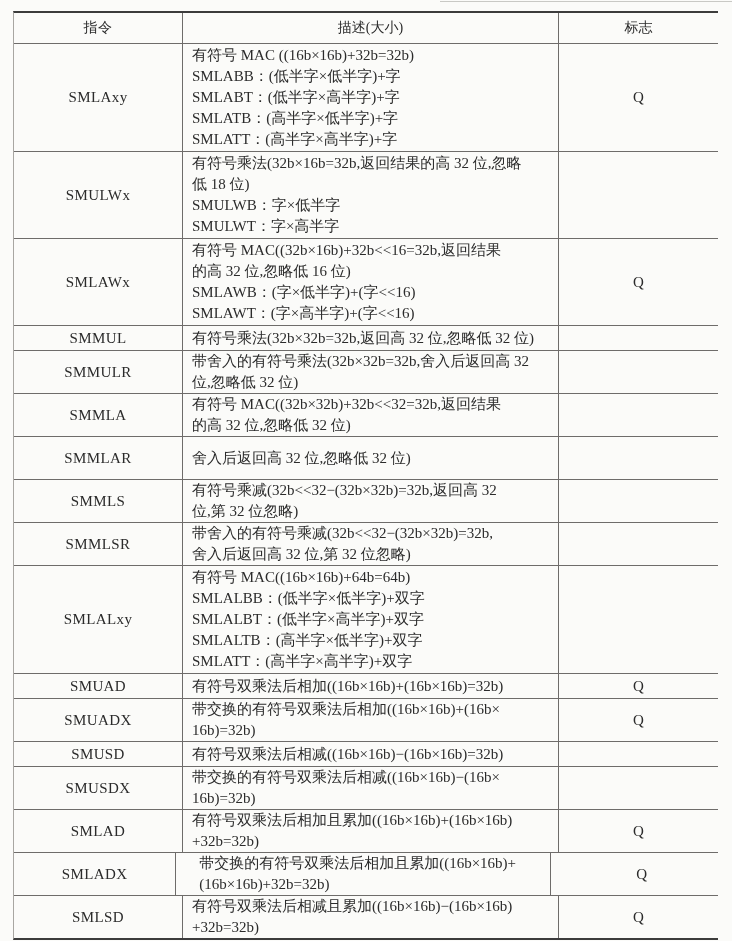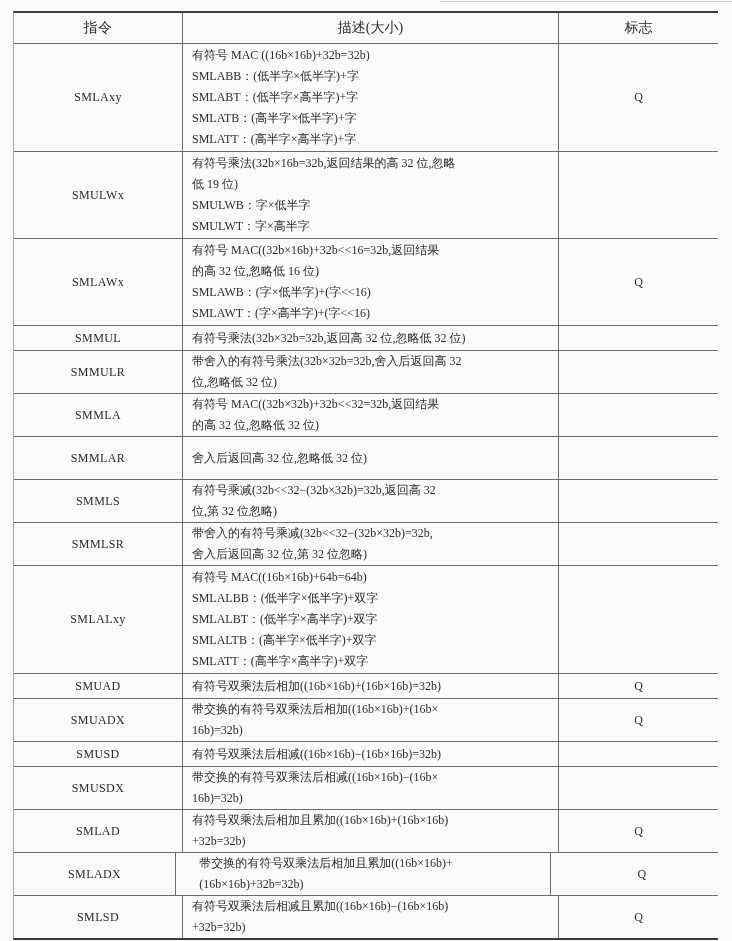--- a/index.html
+++ b/index.html
@@ -23,21 +23,21 @@
   }
   .itable{
     position:absolute;left:13px;top:11px;width:704px;
     border-top:2px solid var(--border-dark);
     border-bottom:2px solid var(--border-dark);
     border-left:1px solid var(--border-light);
     box-sizing:content-box;
   }
   .hrow{display:flex;height:30px;box-sizing:border-box;}
   .row{display:flex;box-sizing:border-box;border-top:1px solid var(--border-mid);overflow:hidden;}
-  .cell{box-sizing:border-box;font-size:12px;}
+  .cell{box-sizing:border-box;font-size:15px;}
   .col-instr{
     width:169px;border-right:1px solid var(--border-mid);
     display:flex;align-items:center;justify-content:center;
     letter-spacing:0.4px;
   }
   .col-desc{
     width:376px;border-right:1px solid var(--border-mid);
     display:flex;flex-direction:column;justify-content:center;
     padding:0 4px 0 9px;
   }
@@ -76,21 +76,21 @@
             <div class="desc-line">SMLABT：(低半字×高半字)+字</div>
             <div class="desc-line">SMLATB：(高半字×低半字)+字</div>
             <div class="desc-line">SMLATT：(高半字×高半字)+字</div>
           </div>
           <div class="cell col-flag">Q</div>
         </div>
         <div class="row" style="height: 87px;">
           <div class="cell col-instr">SMULWx</div>
           <div class="cell col-desc">
             <div class="desc-line">有符号乘法(32b×16b=32b,返回结果的高 32 位,忽略</div>
-            <div class="desc-line">低 19 位)</div>
+            <div class="desc-line">低 18 位)</div>
             <div class="desc-line">SMULWB：字×低半字</div>
             <div class="desc-line">SMULWT：字×高半字</div>
           </div>
           <div class="cell col-flag"></div>
         </div>
         <div class="row" style="height: 87px;">
           <div class="cell col-instr">SMLAWx</div>
           <div class="cell col-desc">
             <div class="desc-line">有符号 MAC((32b×16b)+32b&lt;&lt;16=32b,返回结果</div>
             <div class="desc-line">的高 32 位,忽略低 16 位)</div>

